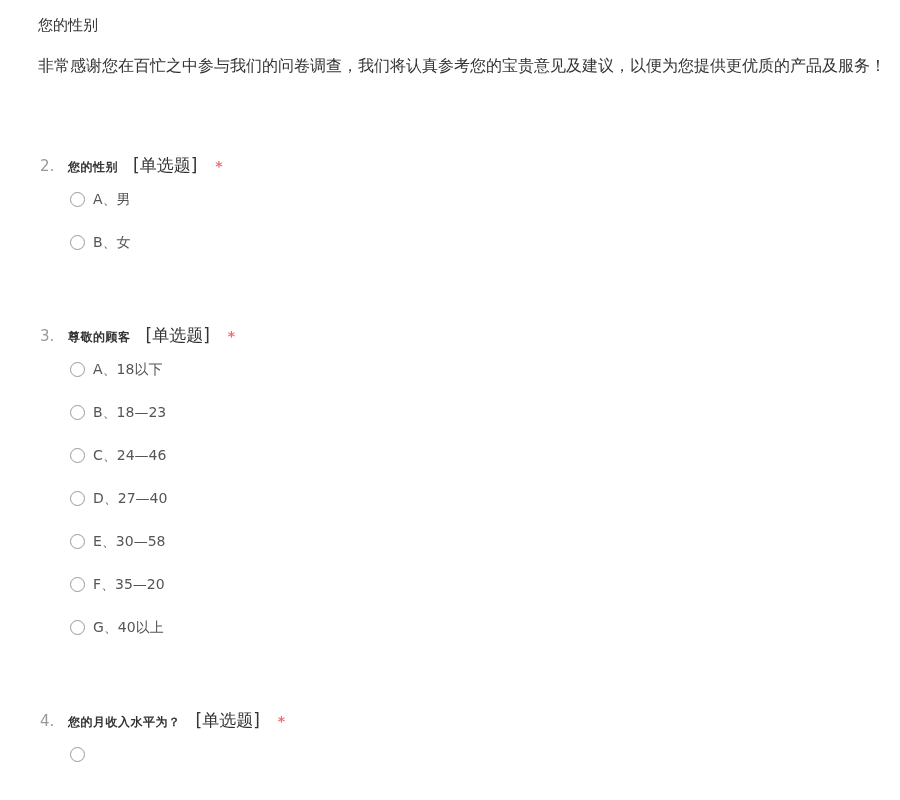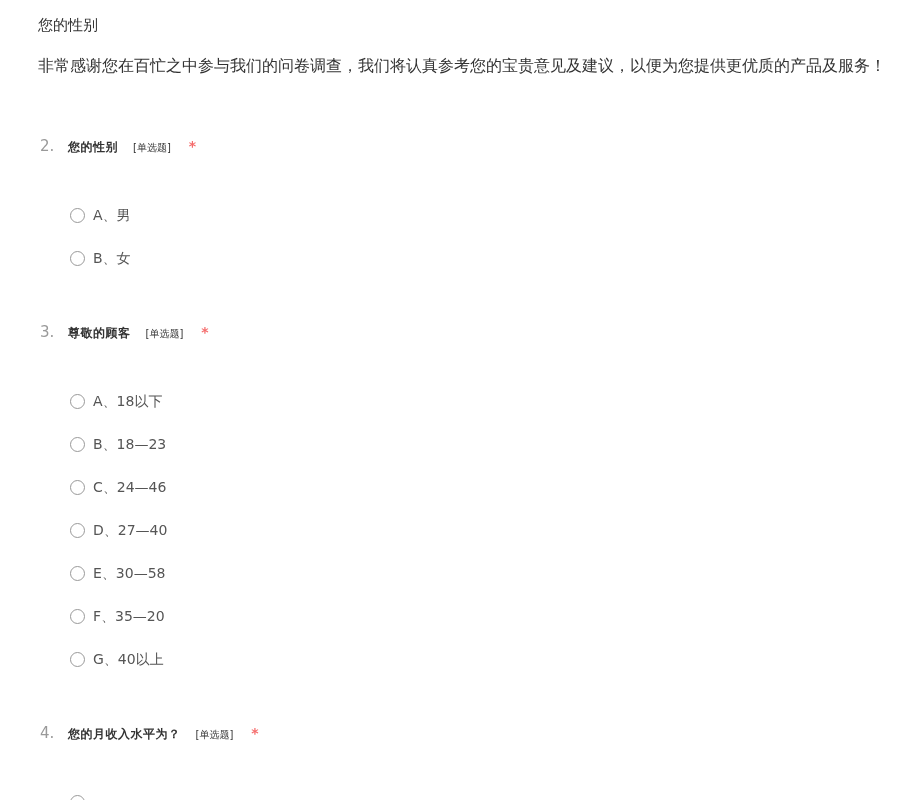--- a/index.html
+++ b/index.html
@@ -29,23 +29,23 @@
   .intro{
     margin-top:26px;font-size:16px;line-height:13px;
     color:var(--c-intro);white-space:nowrap;
   }
   .question-list{display:flex;flex-direction:column;align-items:flex-start;}
   .question{margin-top:31px;display:block;}
   .question:first-child{margin-top:66px;}
   .q-header{display:flex;align-items:baseline;height:16px;line-height:16px;padding-left:2px;}
   .q-number{width:28px;flex:0 0 auto;font-size:15px;color:var(--c-qnum);}
   .q-title{font-size:12px;font-weight:bold;color:var(--c-qtitle);letter-spacing:0.5px;}
-  .q-tag{margin-left:15px;font-size:10px;color:var(--c-qtag);}
+  .q-tag{margin-left:15px;font-size:17px;color:var(--c-qtag);margin-top:19px;}
   .q-star{margin-left:18px;font-size:14px;font-weight:bold;color:var(--c-star);}
-  .options{margin-top:53px;margin-left:32px;display:flex;flex-direction:column;align-items:flex-start;}
+  .options{margin-top:37px;margin-left:32px;display:flex;flex-direction:column;align-items:flex-start;}
   .option{
     display:flex;align-items:center;height:16px;margin-bottom:27px;cursor:pointer;
   }
   .radio{
     box-sizing:border-box;width:15px;height:15px;flex:0 0 auto;
     border:1px solid var(--c-radio);border-radius:50%;background:#fff;
     margin-right:8px;
   }
   .option-label{font-size:14px;color:var(--c-opt);line-height:16px;}
 </style>

